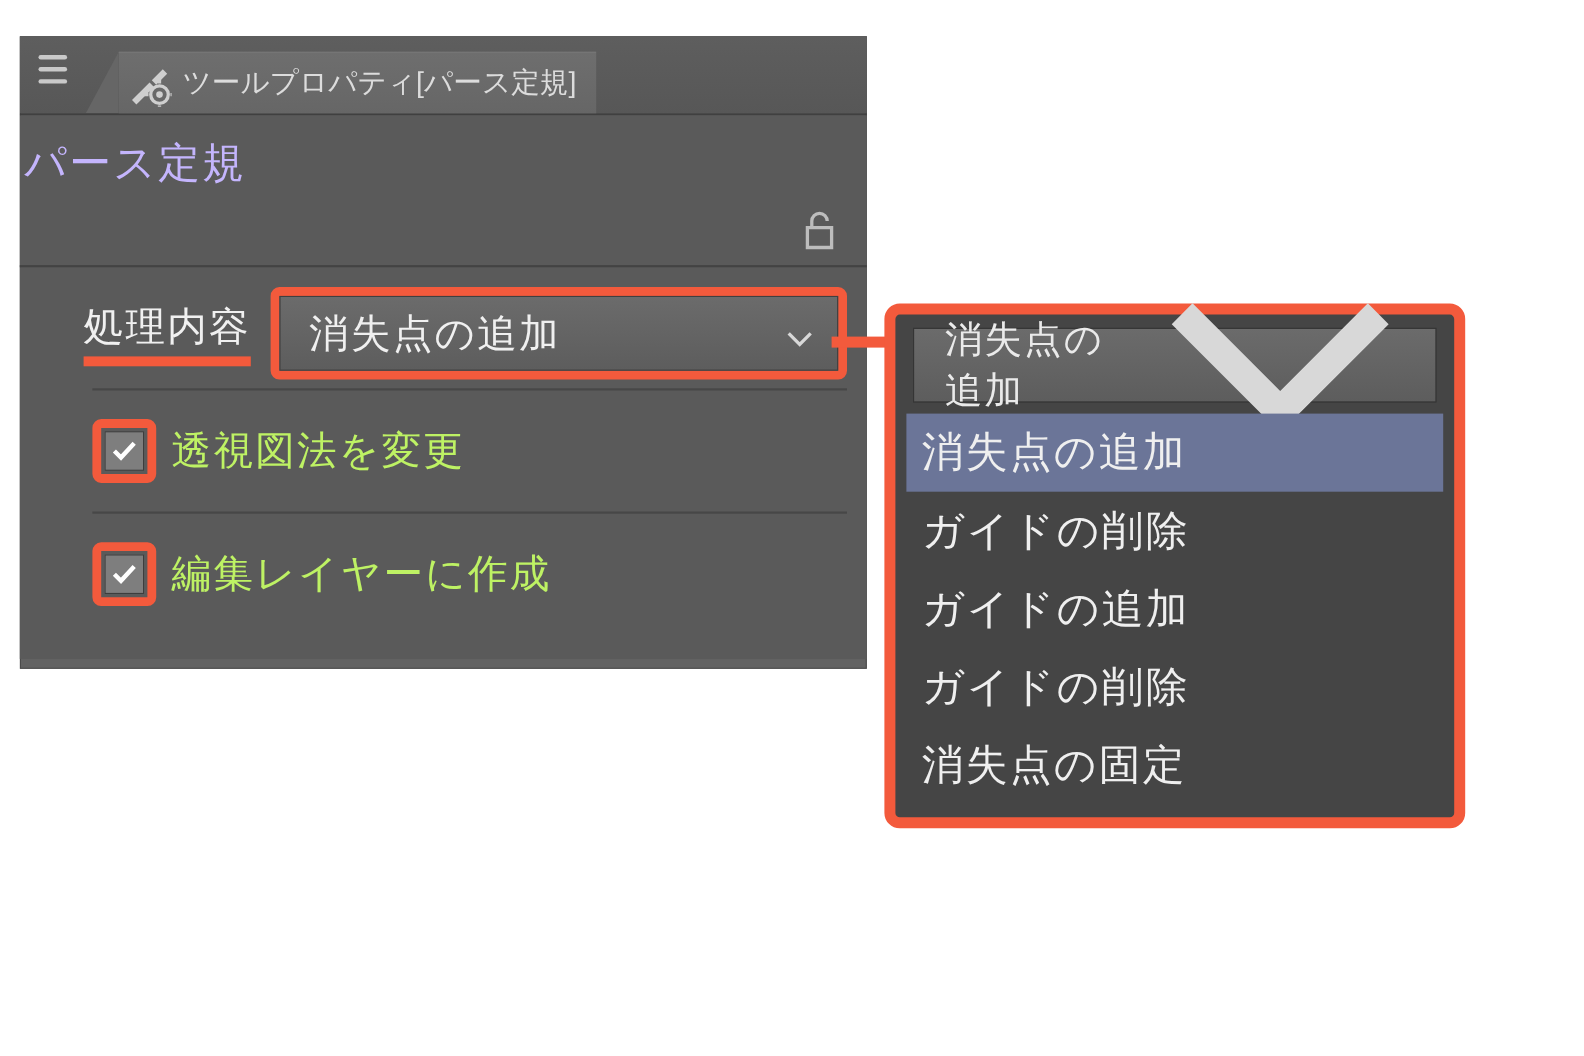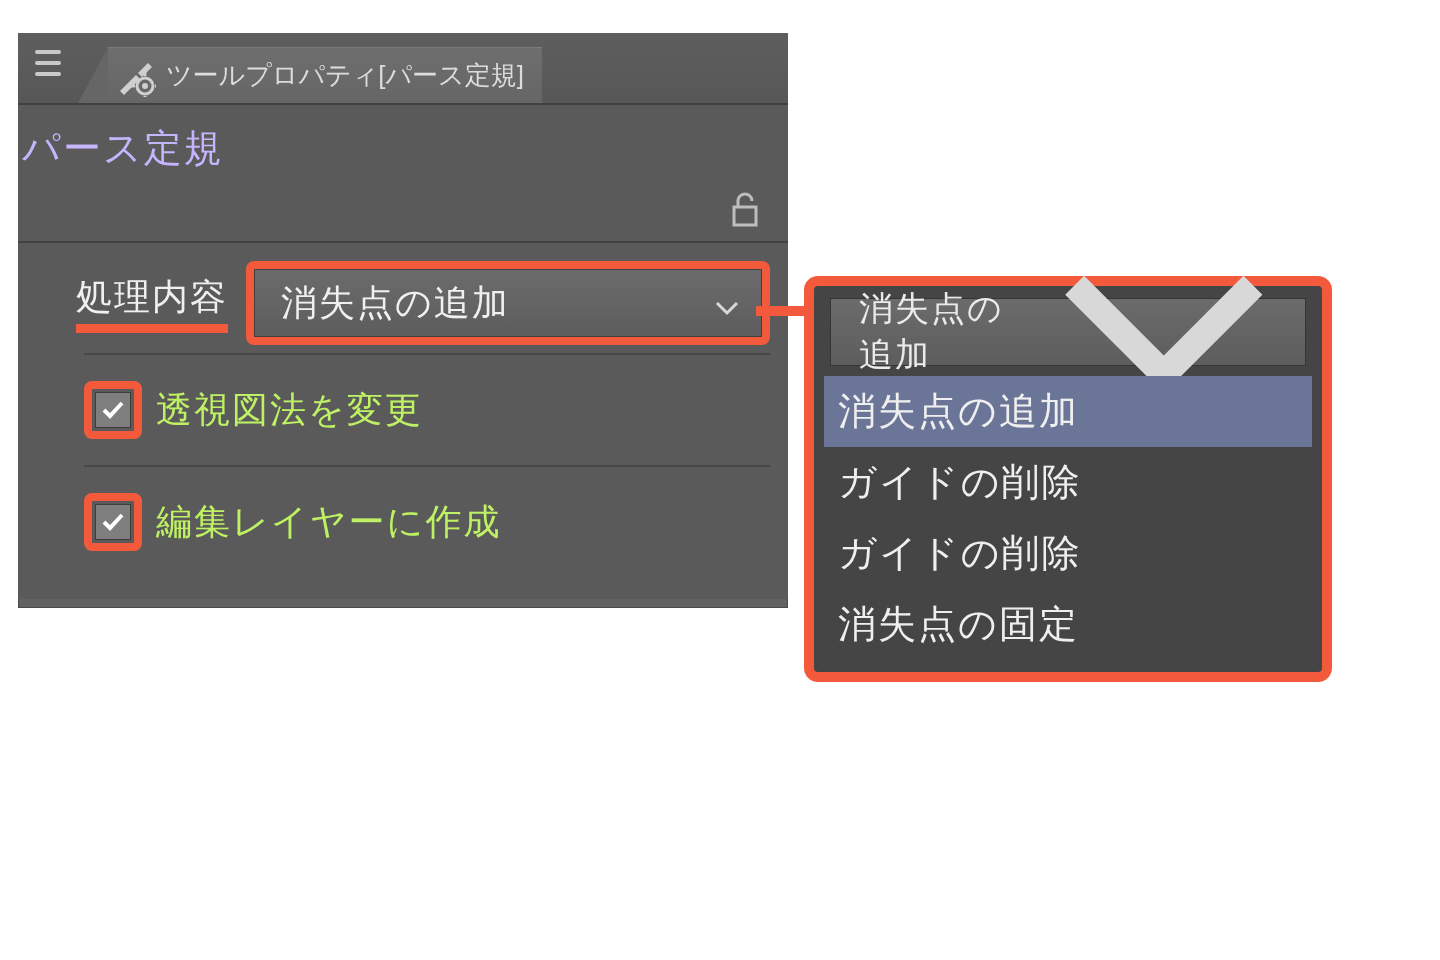--- a/index.html
+++ b/index.html
@@ -336,18 +336,19 @@
       <span class="dd-text">消失点の追加</span>
       <span class="chev">
         <svg viewBox="0 0 28 28">
             <path d="M4 9 L14 19 L24 9" fill="none" stroke="#d8d8d8" stroke-width="3"></path>
           </svg>
       </span>
     </div>
     <div class="options">
       <div class="opt selected">消失点の追加</div>
       <div class="opt">ガイドの削除</div>
+      <div class="opt">ガイドの追加</div>
       <div class="opt">ガイドの削除</div>
       <div class="opt">消失点の固定</div>
     </div>
   </div>
 
 </div>
 
 </body></html>

